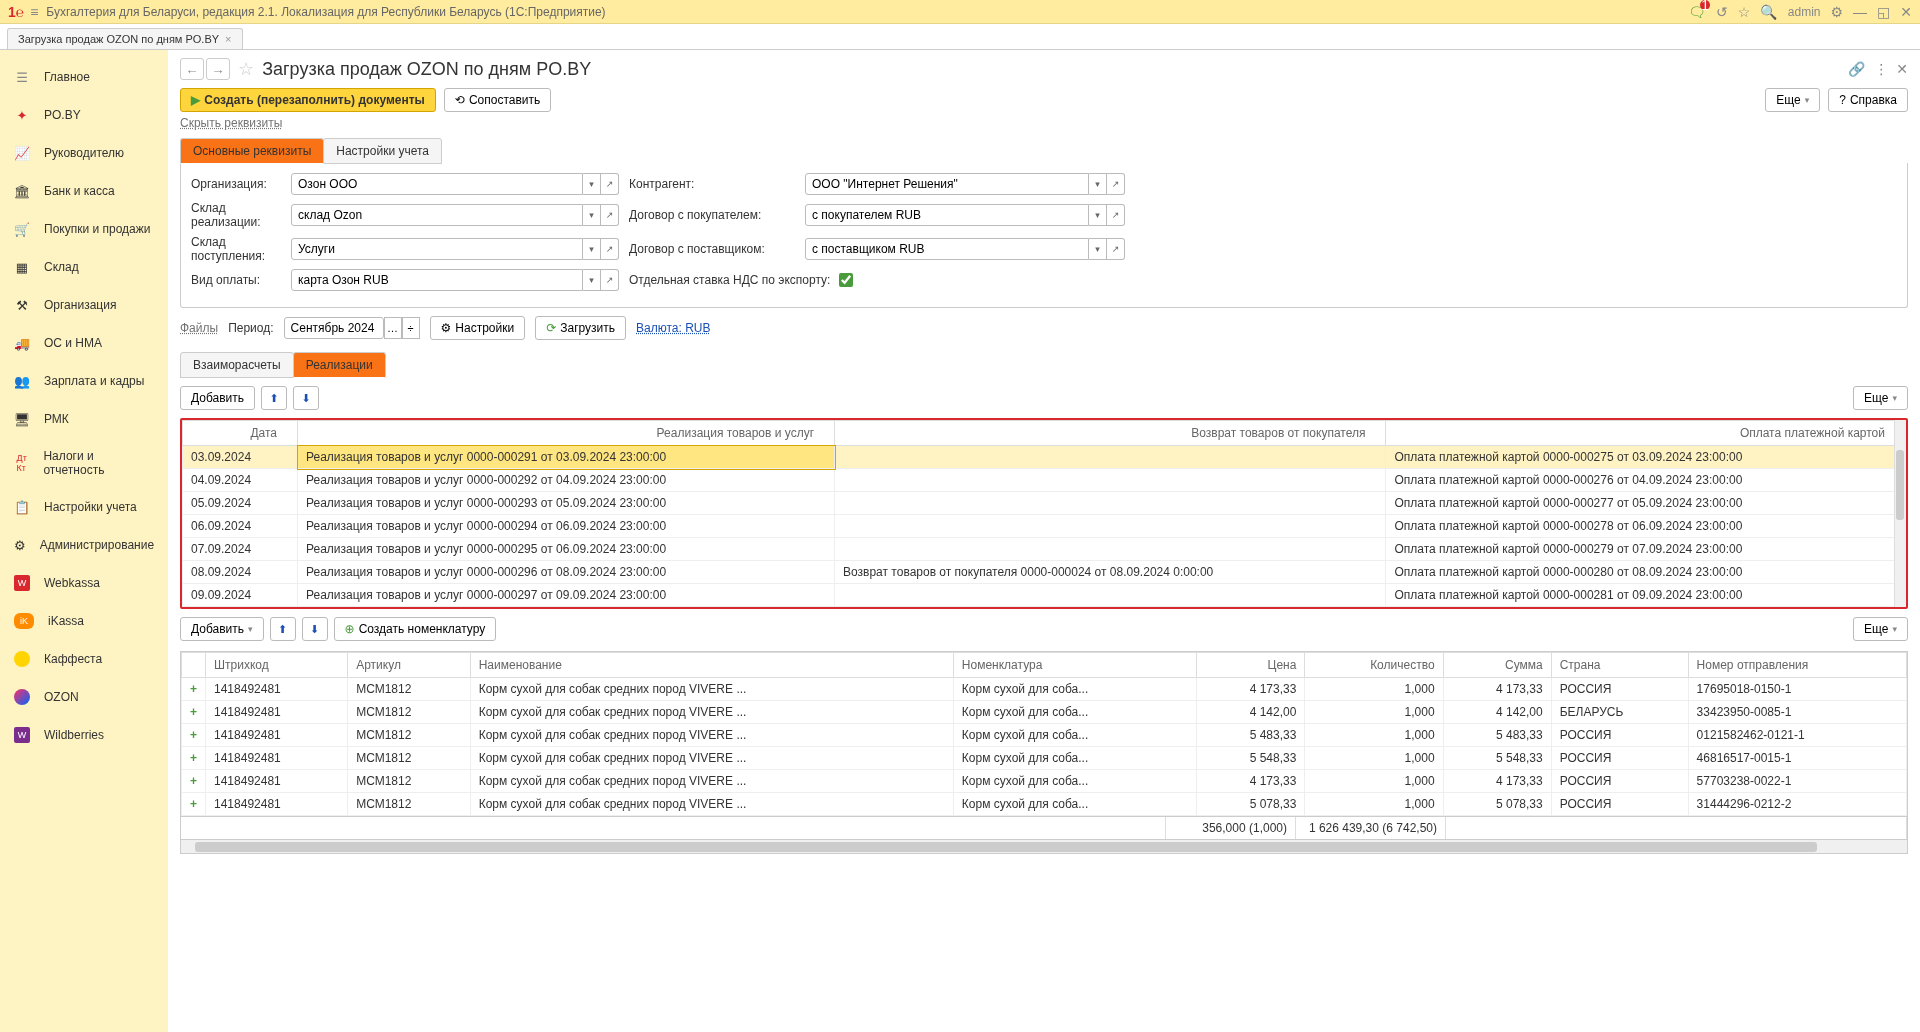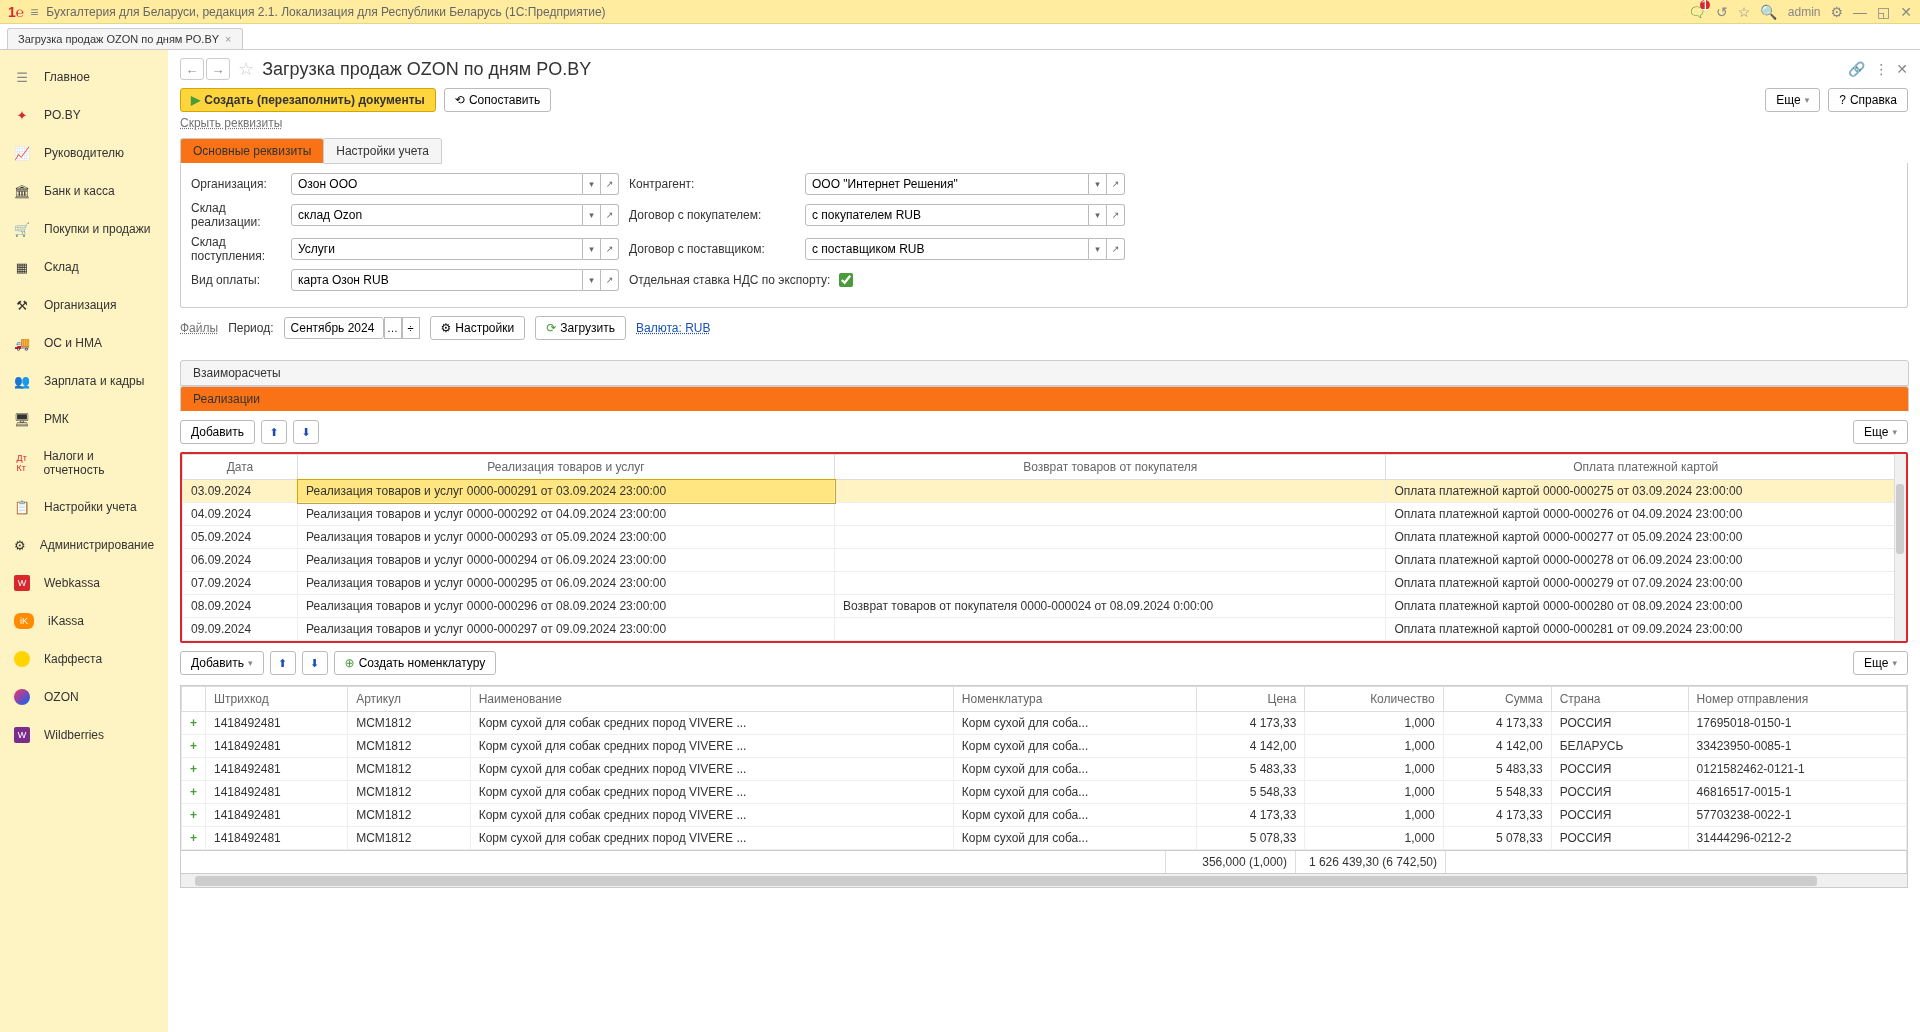--- a/index.html
+++ b/index.html
@@ -87,30 +87,30 @@
 .input-btn { width: 18px; height: 22px; border: 1px solid #bbb; border-left: none; background: #fff; cursor: pointer; font-size: 9px; color: #666; display: flex; align-items: center; justify-content: center; }
 .input-btn:last-child { border-radius: 0 3px 3px 0; }
 .checkbox { width: 14px; height: 14px; accent-color: #4a9b3b; }
 
 
 .period-row { display: flex; align-items: center; gap: 10px; margin: 8px 0; }
 .period-input { border: 1px solid #bbb; padding: 3px 6px; font-size: 12px; border-radius: 3px; height: 22px; width: 100px; }
 .period-btn-small { width: 18px; height: 22px; border: 1px solid #bbb; background: #fff; cursor: pointer; font-size: 11px; }
 
 
-.sub-tabs { display: flex; margin-top: 12px; flex-direction: column; }
+.sub-tabs { display: flex; margin-top: 4px; }
 
 
 .table-toolbar { display: flex; align-items: center; gap: 6px; margin: 8px 0; }
 .icon-btn { width: 26px; height: 24px; border: 1px solid #bbb; background: #fff; border-radius: 3px; cursor: pointer; display: flex; align-items: center; justify-content: center; color: #1a50b3; font-size: 11px; }
 
 
 .grid-wrap { border: 2px solid #d9272e; border-radius: 2px; position: relative; }
 .grid { width: 100%; border-collapse: collapse; font-size: 12px; }
-.grid th { background: #fff; border: 1px solid #ddd; padding: 5px 8px; text-align: center; font-weight: normal; color: #666; }
+.grid th { background: #fff; border: 1px solid #ddd; padding: 5px 20px; text-align: right; font-weight: normal; color: #666; }
 .grid td { border: 1px solid #eee; padding: 4px 8px; color: #333; }
 .grid tr.selected td { background: #fff3c4; }
 .grid tr.selected td.hl { background: #ffe680; outline: 1px solid #d4a500; }
 .grid-scroll-ind { position: absolute; right: 0; top: 0; bottom: 0; width: 12px; background: #f0f0f0; border-left: 1px solid #ddd; }
 .grid-scroll-thumb { position: absolute; right: 2px; width: 8px; background: #ccc; border-radius: 3px; }
 
 
 .grid2-wrap { border: 1px solid #ccc; margin-top: 2px; overflow-x: auto; }
 .grid2 { width: 100%; border-collapse: collapse; font-size: 12px; }
 .grid2 th { background: #fff; border: 1px solid #ddd; padding: 5px 8px; text-align: left; font-weight: normal; color: #666; white-space: nowrap; }

